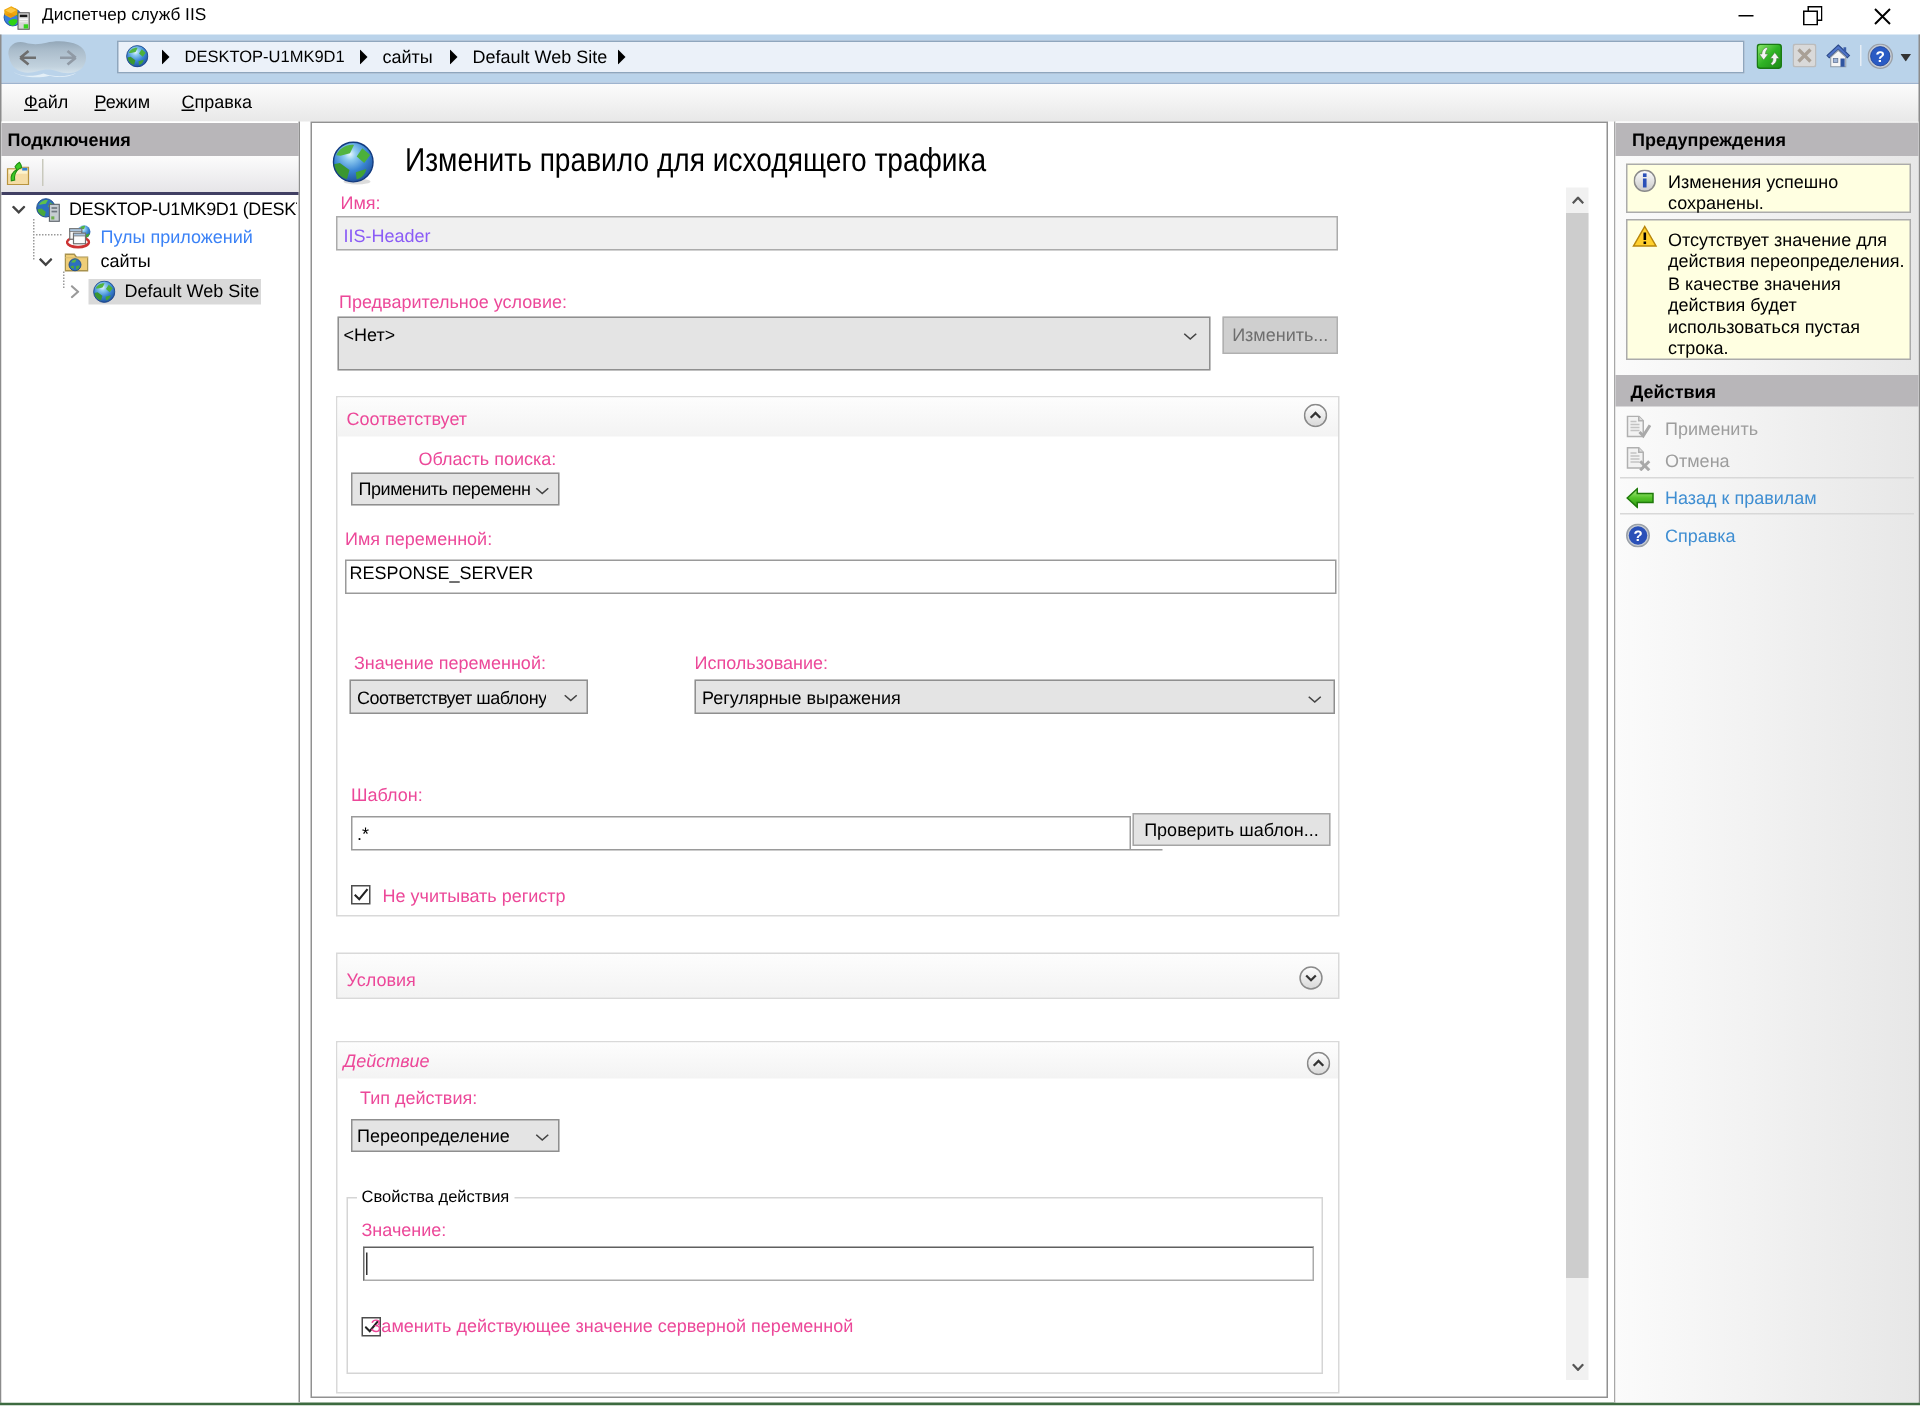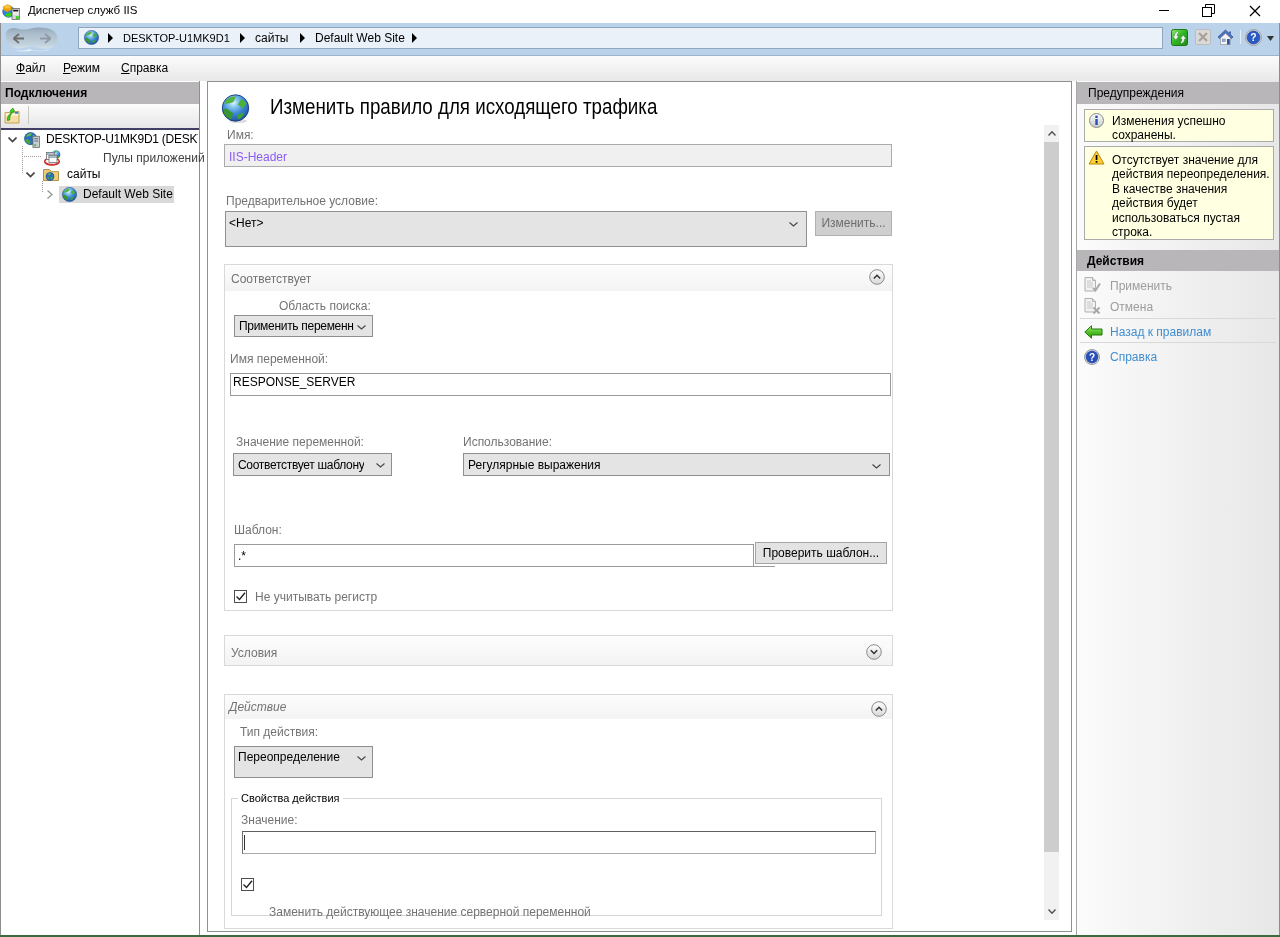--- a/index.html
+++ b/index.html
@@ -1,17 +1,17 @@
 <!DOCTYPE html>
 <html><head><meta charset="utf-8"><style>
 *{margin:0;padding:0;box-sizing:border-box;}
 html,body{width:1280px;height:937px;overflow:hidden;}
 body{font-family:"Liberation Sans",sans-serif;position:relative;background:#fff;}
 .abs{position:absolute;}
-.lbl{position:absolute;font-size:12px;color:#737373;white-space:nowrap;}
+.lbl{position:absolute;font-size:12px;color:#ec4899;white-space:nowrap;}
 .combo{position:absolute;background:#e4e4e4;border:1px solid #8f8f8f;font-size:12px;overflow:hidden;color:#000;}
 .combo .tx{position:absolute;left:7px;top:4px;white-space:nowrap;max-width:calc(100% - 26px);overflow:hidden;display:block;}
 .chev{position:absolute;width:9px;height:5px;}
 .tbx{position:absolute;background:#fff;border:1px solid #9a9a9a;font-size:11px;color:#000;}
 svg{display:block;}
 </style></head>
 <body>
 
 <div class="abs" style="left:0;top:0;width:1280px;height:23px;background:#ffffff;"></div>
 <div class="abs" id="appicon" style="left:2px;top:2px;width:18px;height:18px;">
@@ -209,21 +209,21 @@
 <path d="M9 3.5 C9.8 2.2 11.2 1.4 12.8 1.6 L12 3.8 Z" fill="#52b43f"></path>
 <path d="M13 7.5 L15.8 6.5 C15.6 8 14.6 9.2 13.2 9.6 Z" fill="#41a235"></path>
 <ellipse cx="8" cy="12.5" rx="7.3" ry="3.4" fill="none" stroke="#cc3333" stroke-width="1.6"></ellipse>
 <rect x="2.5" y="3.5" width="8" height="7" fill="#f8f8f8" stroke="#6e6e6e" stroke-width="0.8"></rect>
 <rect x="2.5" y="3.5" width="8" height="1.8" fill="#aac4dd" stroke="#6e6e6e" stroke-width="0.5"></rect>
 <rect x="5" y="6.5" width="8" height="7" fill="#fdfdfd" stroke="#6e6e6e" stroke-width="0.8"></rect>
 <rect x="5" y="6.5" width="8" height="1.8" fill="#aac4dd" stroke="#6e6e6e" stroke-width="0.5"></rect>
 <path d="M1.2 13.5 A 7.3 3.4 0 0 0 14.8 13.3" fill="none" stroke="#cc3333" stroke-width="1.4"></path>
 </svg>
 </div>
-<div class="abs" style="left:67px;top:151px;font-size:12px;color:#404040;margin-left:36px;">Пулы приложений</div>
+<div class="abs" style="left:67px;top:151px;font-size:12px;color:#3b82f6;">Пулы приложений</div>
 
 <div class="abs" style="left:26px;top:172px;">
       <svg width="9" height="6">
         <path d="M0.5 0.5 L4.5 4.5 L8.5 0.5" stroke="#444" stroke-width="1.6" fill="none"></path>
       </svg>
     </div>
 <div class="abs" style="left:43px;top:167px;width:16px;height:15px;">
 <svg width="16" height="15" viewBox="0 0 16 15">
 <path d="M0.5 2.5 L0.5 13.5 L15.5 13.5 L15.5 4.5 L8 4.5 L6.5 2.5 Z" fill="#efce78" stroke="#a8924e"></path>
 <path d="M0.5 4.8 L15.5 4.8" stroke="#d9bd72" stroke-width="0.7"></path>
@@ -353,56 +353,56 @@
 <div class="abs" style="left:224px;top:694px;width:669px;height:235px;border:1px solid #d9d9d9;background:#fff;"></div>
 <div class="abs" style="left:225px;top:695px;width:667px;height:24px;background:linear-gradient(#fdfdfd,#f3f3f3);"></div>
 <div class="lbl" style="left:229px;top:700px;font-style:italic;">Действие</div>
 <div class="abs" style="left:871px;top:701px;width:16px;height:16px;">
 <svg width="16" height="16">
         <circle cx="8" cy="8" r="7.3" fill="url(#cir1)" stroke="#8a8a8a"></circle>
         <path d="M4.8 9.5 L8 6.3 L11.2 9.5" stroke="#333" stroke-width="1.5" fill="none"></path>
       </svg>
 </div>
 <div class="lbl" style="left:240px;top:725px;">Тип действия:</div>
-<div class="combo" style="left:234px;top:746px;width:139px;height:32px;">
+<div class="combo" style="left:234px;top:746px;width:139px;height:22px;">
 <span class="tx" style="left:3px;top:2.5px;">Переопределение</span>
 <svg class="chev" style="right:6px;top:9px;" width="9" height="5" viewBox="0 0 9 5">
         <path d="M0.5 0.5 L4.5 4 L8.5 0.5" stroke="#444" stroke-width="1.1" fill="none"></path>
       </svg>
 </div>
 <div class="abs" style="left:231px;top:798px;width:651px;height:118px;border:1px solid #d5d5d5;"></div>
 <div class="abs" style="left:238px;top:792px;font-size:11px;color:#000;background:#fff;padding:0 3px;">Свойства действия</div>
 <div class="lbl" style="left:241px;top:813px;">Значение:</div>
 <div class="abs" style="left:242px;top:831px;width:634px;height:23px;background:#fff;border:1px solid #ababab;border-top:1px solid #5f5f5f;border-left:1px solid #6e6e6e;"></div>
 <div class="abs" style="left:244px;top:835px;width:1px;height:15px;background:#333;"></div>
 <div class="abs" style="left:241px;top:878px;width:13px;height:13px;background:#fff;border:1px solid #4d4d4d;"></div>
 <svg class="abs" style="left:243px;top:880px;" width="10" height="9">
       <path d="M0.5 4.5 L3.5 7.5 L9 0.8" stroke="#222" stroke-width="1.4" fill="none"></path>
     </svg>
-<div class="lbl" style="left:269px;top:877px;margin-top:28px;">Заменить действующее значение серверной переменной</div>
+<div class="lbl" style="left:247px;top:877px;">Заменить действующее значение серверной переменной</div>
 
 <div class="abs" style="left:1044px;top:125px;width:15px;height:795px;background:#f1f1f1;"></div>
 <div class="abs" style="left:1048px;top:131px;">
       <svg width="8" height="5">
         <path d="M0.5 4.5 L4 0.8 L7.5 4.5" stroke="#555" stroke-width="1.5" fill="none"></path>
       </svg>
     </div>
 <div class="abs" style="left:1044px;top:142px;width:15px;height:710px;background:#cdcdcd;"></div>
 <div class="abs" style="left:1048px;top:909px;">
       <svg width="8" height="5">
         <path d="M0.5 0.5 L4 4.2 L7.5 0.5" stroke="#555" stroke-width="1.5" fill="none"></path>
       </svg>
     </div>
 </div>
 
 <div class="abs" style="left:1076px;top:81px;width:1px;height:854px;background:#a7a7a7;"></div>
 <div class="abs" style="left:1077px;top:81px;width:202px;height:854px;background:linear-gradient(90deg,#fbfbfb,#e7e7e7);"></div>
 <div id="rightpanel">
 <div class="abs" style="left:1077px;top:82px;width:202px;height:22px;background:#b8b6b9;"></div>
-<div class="abs" style="left:1088px;top:86px;font-size:12px;font-weight:normal;color:#000;">Предупреждения</div>
+<div class="abs" style="left:1088px;top:86px;font-size:12px;font-weight:bold;color:#000;">Предупреждения</div>
 
 <div class="abs" style="left:1084px;top:109px;width:190px;height:33px;background:#ffffe1;border:1px solid #ababab;"></div>
 <div class="abs" style="left:1089px;top:113px;width:15px;height:15px;">
 <svg width="15" height="15" viewBox="0 0 15 15">
 <defs>
           <linearGradient id="inf" x1="0" y1="0" x2="0" y2="1">
             <stop offset="0" stop-color="#fdfdfd"></stop>
             <stop offset="1" stop-color="#c9c9c9"></stop>
           </linearGradient>
         </defs>

